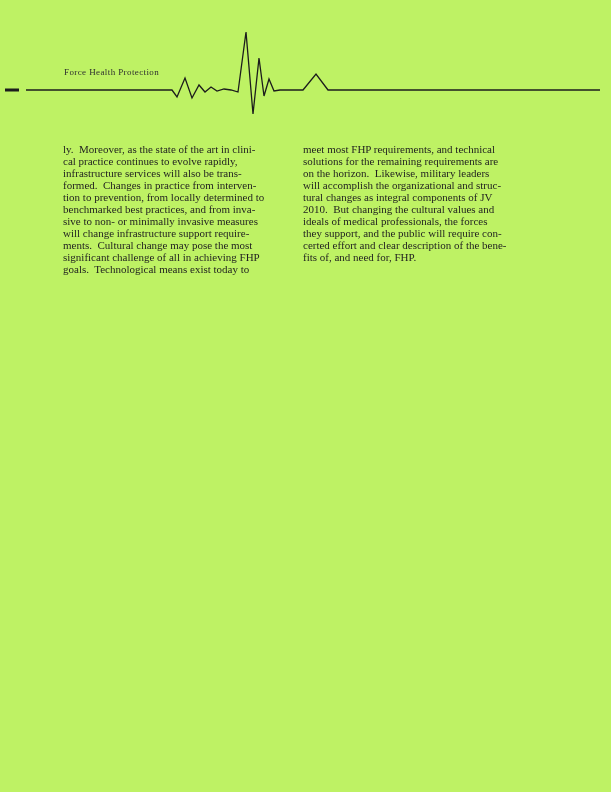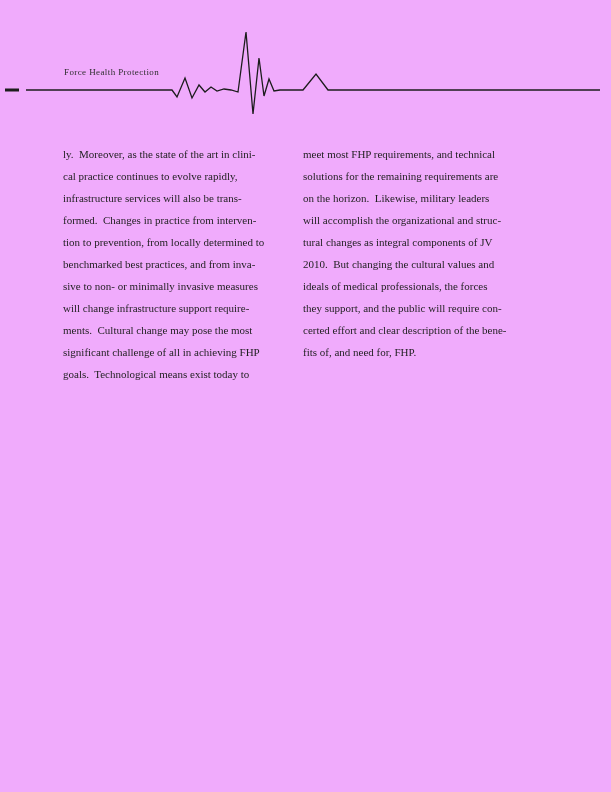--- a/index.html
+++ b/index.html
@@ -11,21 +11,21 @@
     width: 611px;
     height: 792px;
     position: relative;
     font-family: "Liberation Serif", "DejaVu Serif", serif;
     color: #1f1f1f;
     overflow: hidden;
   }
   .page {
     position: absolute;
     inset: 0;
-    background: #f0abfc;
+    background: #bef264;
   }
   .running-header {
     position: absolute;
     left: 64px;
     top: 67px;
     font-size: 9px;
     letter-spacing: 0.4px;
     color: #2e2e2e;
     font-family: "Liberation Serif", "DejaVu Serif", serif;
   }
@@ -35,21 +35,21 @@
     top: 0;
     width: 611px;
     height: 140px;
     display: block;
   }
   .text-col {
     position: absolute;
     top: 143px;
     white-space: pre;
     font-size: 11px;
-    line-height: 22px;
+    line-height: 12px;
     color: #1f1f1f;
     font-family: "Liberation Serif", "DejaVu Serif", serif;
   }
   .col-left  { left: 63px;  }
   .col-right { left: 303px; }
 </style>
 </head>
 <body>
 
 <div class="page">

